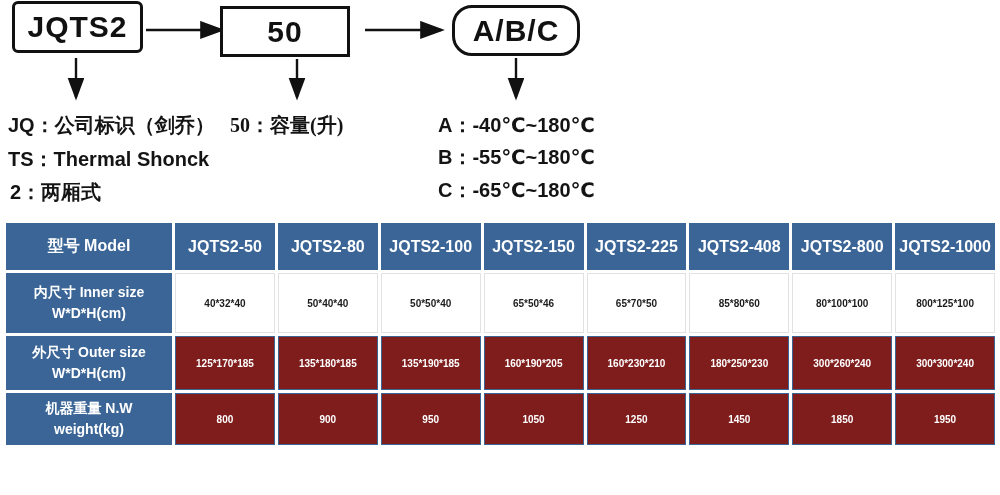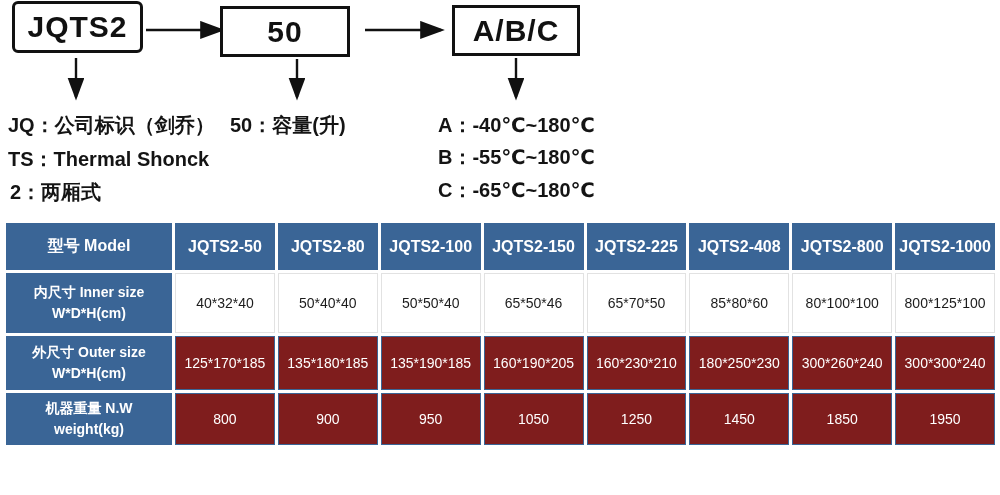--- a/index.html
+++ b/index.html
@@ -18,30 +18,30 @@
     position:absolute;
     box-sizing:border-box;
     border:3px solid #111111;
     background:#ffffff;
     display:flex;align-items:center;justify-content:center;
     font-weight:bold;font-size:30px;color:#111111;
     letter-spacing:1px;
   }
   #box-brand{left:12px;top:1px;width:131px;height:52px;border-radius:6px;}
   #box-capacity{left:220px;top:6px;width:130px;height:51px;}
-  #box-temp{left:452px;top:5px;width:128px;height:51px;}
+  #box-temp{left:452px;top:5px;width:128px;height:51px;border-radius:20px;}
   .note{
     position:absolute;
     font-weight:bold;font-size:20px;color:#141414;
     white-space:nowrap;
   }
   #note-jq{left:8px;top:112px;text-align:right;}
   #note-ts{left:8px;top:146px;}
   #note-2{left:10px;top:179px;}
-  #note-50{left:230px;top:112px;}
+  #note-50{left:230px;top:112px;font-family:Liberation Serif, serif;}
   #note-a{left:438px;top:112px;}
   #note-b{left:438px;top:144px;}
   #note-c{left:438px;top:177px;}
   
   .spec-table{
     margin:2px 2px 0 3px;
     width:995px;
     border-collapse:separate;
     border-spacing:3px;
     table-layout:fixed;
@@ -56,21 +56,21 @@
   .spec-table thead th{
     background:#3a6596;color:#ffffff;
     font-weight:bold;font-size:16px;
     height:47px;
   }
   .spec-table tbody th{
     background:#3a6596;color:#ffffff;
     font-weight:bold;font-size:14px;
     line-height:1.5;
   }
-  .spec-table td{font-weight:normal;font-size:14px;}
+  .spec-table td{font-weight:bold;font-size:10px;}
   tr.light td{background:#ffffff;color:#1c1c1c;border:1px solid #e2e2e2;}
   tr.dark td{background:#7f1d1d;color:#ffffff;border:1px solid #3a6596;}
   tbody tr:nth-child(1) th, tbody tr:nth-child(1) td{height:58px;}
   tbody tr:nth-child(2) th, tbody tr:nth-child(2) td{height:52px;}
   tbody tr:nth-child(3) th, tbody tr:nth-child(3) td{height:50px;}
   tbody tr:nth-child(4) th, tbody tr:nth-child(4) td{height:54px;}
   .lbl-line{display:block;}
 </style>
 </head>
 <body>

